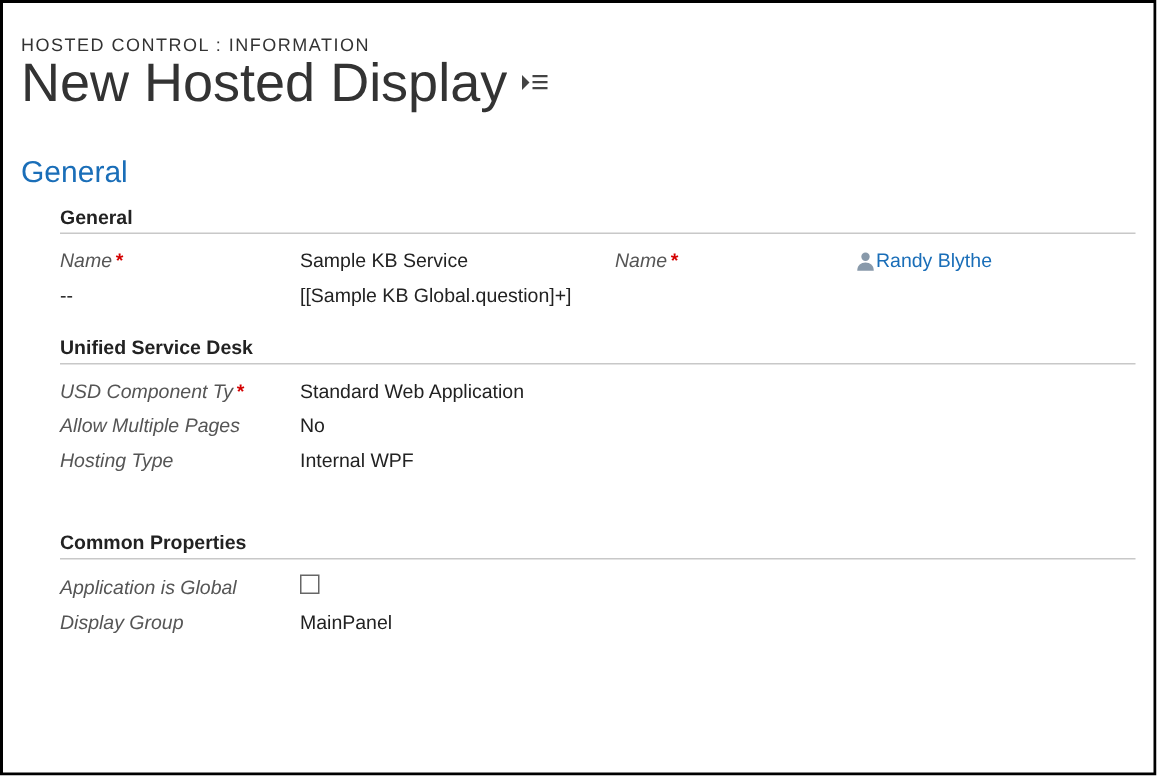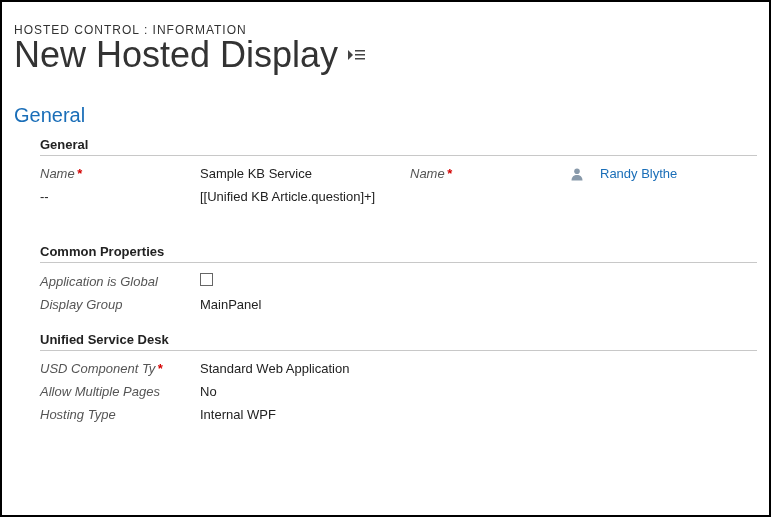--- a/index.html
+++ b/index.html
@@ -9,21 +9,21 @@
 .title{font-size:36px;font-weight:300;color:#333;margin:0;}
 .title-icon{margin-left:10px;display:flex;align-items:center;color:#444;}
 .tab{font-size:20px;color:#1a6eb8;margin-top:28px;margin-bottom:10px;}
 .section{margin-left:26px;margin-bottom:20px;}
 .section-h{font-weight:700;font-size:13px;color:#222;padding-bottom:3px;border-bottom:1px solid #c8c8c8;margin-bottom:10px;}
 .grid{display:grid;grid-template-columns:160px 210px 160px 200px;row-gap:8px;font-size:13px;align-items:center;}
 .grid1{display:grid;grid-template-columns:160px 300px;row-gap:8px;font-size:13px;align-items:center;}
 .lbl{color:#555;font-style:italic;}
 .lbl.req::after{content:"*";color:#d40000;margin-left:2px;font-weight:bold;}
 .val{color:#222;}
-.owner-cell{display:flex;align-items:center;gap:16px;}
+.owner-cell{display:flex;align-items:center;gap:0;}
 .link{color:#1a6eb8;}
 .person-icon{display:inline-flex;align-items:center;color:#8899aa;}
 .chk{display:inline-block;width:13px;height:13px;border:1px solid #666;background:#fff;box-sizing:border-box;}
 </style>
 </head>
 <body>
 <div class="page">
 
 <div class="breadcrumb">HOSTED CONTROL : INFORMATION</div>
 
@@ -50,39 +50,39 @@
     <div class="owner-cell">
       <span class="person-icon">
         <svg width="14" height="14" viewBox="0 0 14 14">
               <circle cx="7" cy="4.2" r="2.8" fill="currentColor"></circle>
               <path d="M1.5 13.5 C1.5 9.8 4 8 7 8 C10 8 12.5 9.8 12.5 13.5 Z" fill="currentColor"></path>
             </svg>
       </span>
       <span class="val link">Randy Blythe</span>
     </div>
     <div class="val">--</div>
-    <div class="val">[[Unified KB Article.question]+]</div>
-  </div>
-</div>
-
-<div class="section" style="margin-top:40px;">
-  <div class="section-h">Common Properties</div>
-  <div class="grid1">
-    <div class="lbl">Application is Global</div>
-    <div><span class="chk"></span></div>
-    <div class="lbl">Display Group</div>
-    <div class="val">MainPanel</div>
+    <div class="val">[[Sample KB Global.question]+]</div>
   </div>
 </div>
 
 <div class="section">
   <div class="section-h">Unified Service Desk</div>
   <div class="grid1">
     <div class="lbl req">USD Component Ty</div>
     <div class="val">Standard Web Application</div>
     <div class="lbl">Allow Multiple Pages</div>
     <div class="val">No</div>
     <div class="lbl">Hosting Type</div>
     <div class="val">Internal WPF</div>
   </div>
 </div>
 
+<div class="section" style="margin-top:40px;">
+  <div class="section-h">Common Properties</div>
+  <div class="grid1">
+    <div class="lbl">Application is Global</div>
+    <div><span class="chk"></span></div>
+    <div class="lbl">Display Group</div>
+    <div class="val">MainPanel</div>
+  </div>
+</div>
+
 </div>
 
 </body></html>

